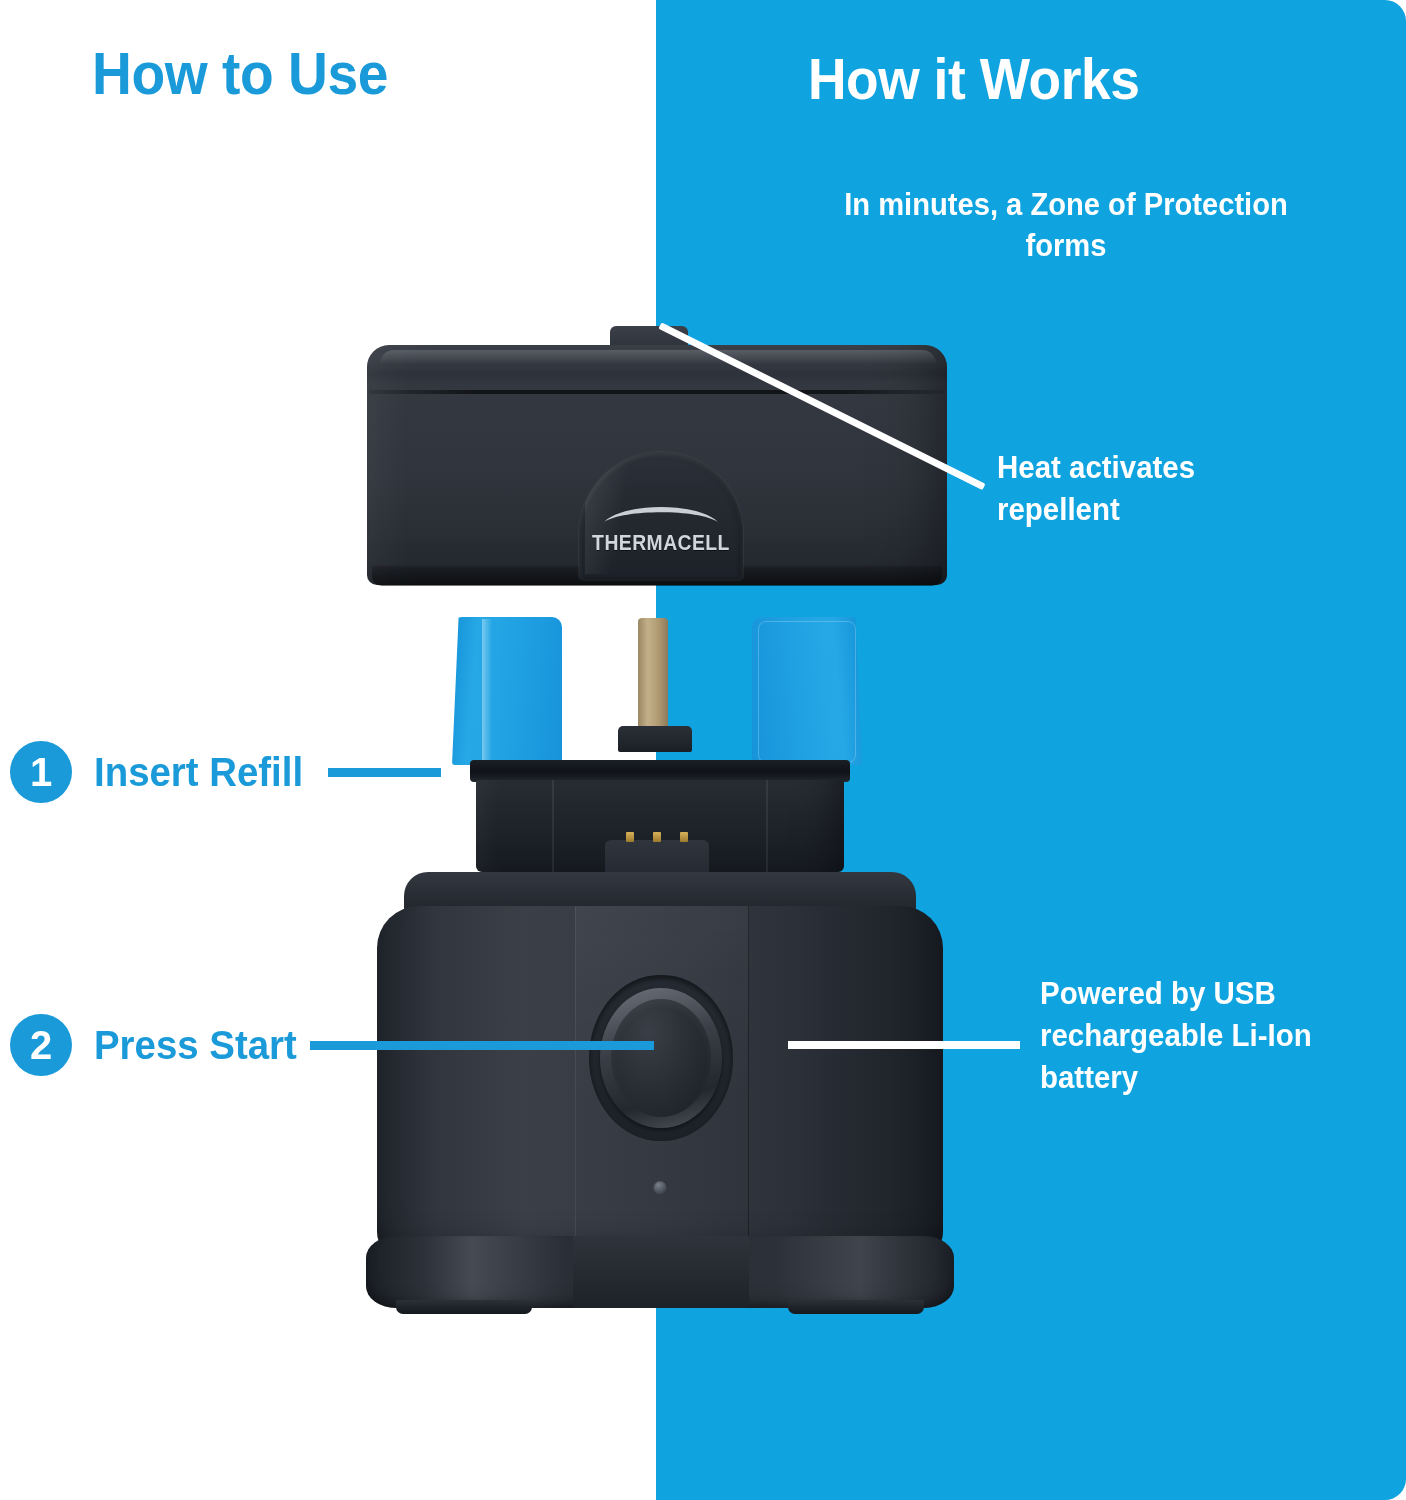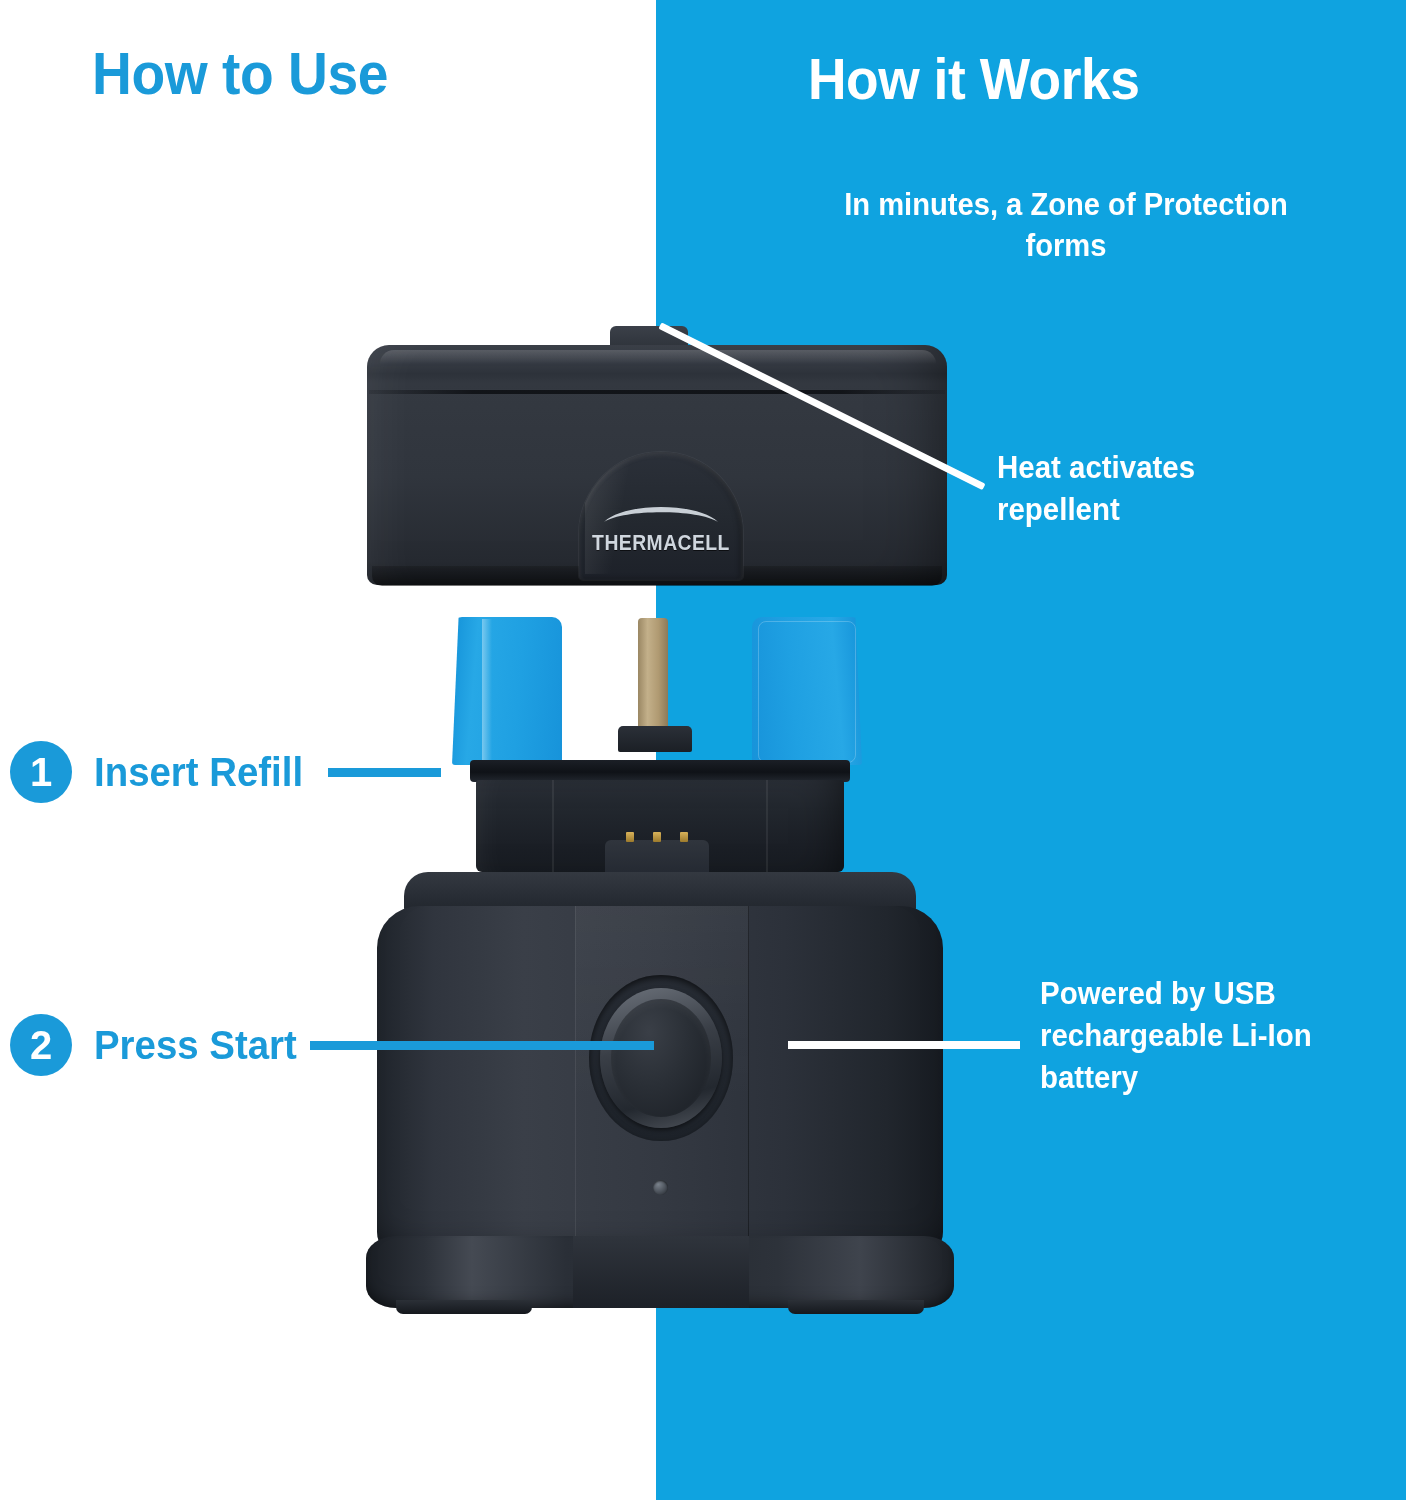--- a/index.html
+++ b/index.html
@@ -10,20 +10,21 @@
   body {
     font-family: "Liberation Sans", sans-serif;
   }
 
   #infographic {
     position: relative;
     width: 1406px;
     height: 1500px;
     overflow: hidden;
     background: #ffffff;
+    border-radius: 21px;
   }
 
   
   .panel-left {
     position: absolute;
     left: 0; top: 0;
     width: 656px; height: 1500px;
     background: #ffffff;
   }
   .panel-right {

